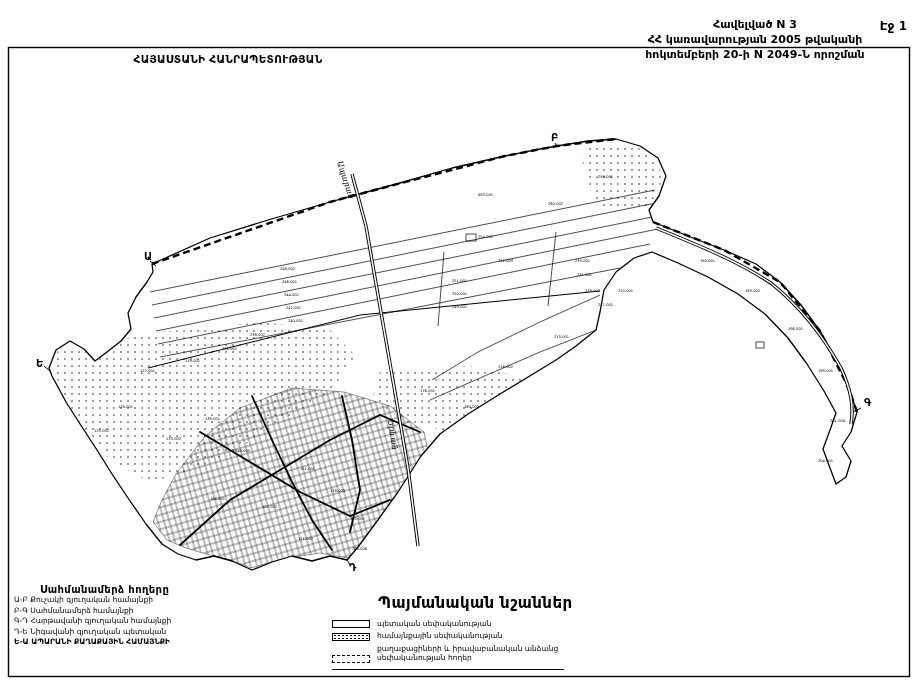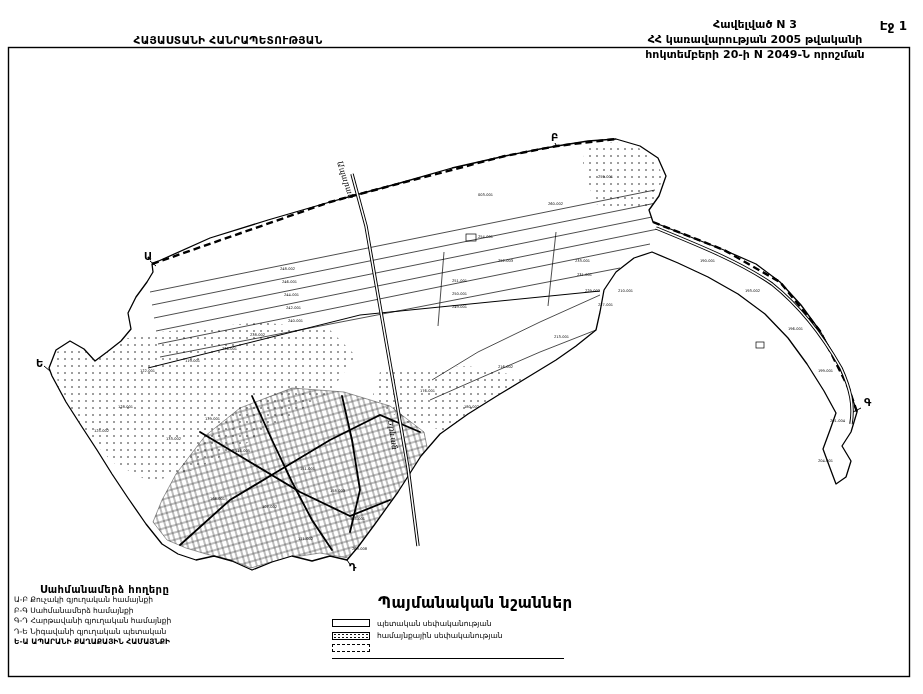--- a/index.html
+++ b/index.html
@@ -4,32 +4,32 @@
 <style>
   html,body{margin:0;padding:0;background:#e8e8e8}
   #stage{position:relative;width:923px;height:694px;background:#ffffff;overflow:hidden;
          font-family:"DejaVu Sans",sans-serif;color:#000}
   #mapsvg{position:absolute;left:0;top:0}
 
   
   .pageno{position:absolute;right:16px;top:19px;font-weight:bold;font-size:12px}
   .hdr-right{position:absolute;left:566px;top:17px;width:378px;text-align:center;
              font-weight:bold;font-size:11px;line-height:15px}
-  .title{position:absolute;left:26px;top:34px;width:404px;text-align:center;
+  .title{position:absolute;left:26px;top:53px;width:404px;text-align:center;
          font-weight:bold;font-size:10.5px;line-height:13.5px;letter-spacing:.3px}
 
   
   .bleg{position:absolute;left:14px;top:585px;font-size:7.5px;line-height:10.4px}
   .bleg h4{margin:0 0 0 26px;font-size:10px;font-weight:bold;letter-spacing:.4px}
   .bleg .b5{font-weight:bold}
 
   
   .sleg{position:absolute;left:332px;top:599px;font-size:7.5px;line-height:9.5px}
   .sleg h4{margin:0 0 10px 46px;font-size:15px;font-weight:bold;letter-spacing:.4px}
-  .srow{display:flex;align-items:center;margin-top:3px}
+  .srow{display:flex;align-items:flex-end;margin-top:3px}
   .sw{width:38px;height:8px;margin-right:7px;flex:none;box-sizing:border-box}
   .sw-solid{border:1.2px solid #000;background:#fff}
   .sw-dotted{border:1.2px solid #000;background-image:radial-gradient(#111 0.7px,transparent 0.85px);background-size:4px 3px}
   .sw-dashed{border:1.2px dashed #000;background:#fff}
   .srule{width:232px;border-top:1.5px solid #000;margin-top:6px}
 
   
   .frame{fill:none;stroke:#000;stroke-width:1.4}
   .bnd{fill:#ffffff;stroke:#000;stroke-width:1.3;stroke-linejoin:round}
   .adm{fill:none;stroke:#000;stroke-width:2.4;stroke-dasharray:7 4;stroke-linejoin:round}
@@ -205,17 +205,21 @@
     <div class="srow">
       <span class="sw sw-solid"></span>
       <span>պետական սեփականության</span>
     </div>
     <div class="srow">
       <span class="sw sw-dotted"></span>
       <span>համայնքային սեփականության</span>
     </div>
     <div class="srow">
       <span class="sw sw-dashed"></span>
+      <div>
+        <div>քաղաքացիների և իրավաբանական անձանց</div>
+        <div>սեփականության հողեր</div>
+      </div>
     </div>
     <div class="srule"></div>
   </div>
 
 </div>
 
 </body></html>

